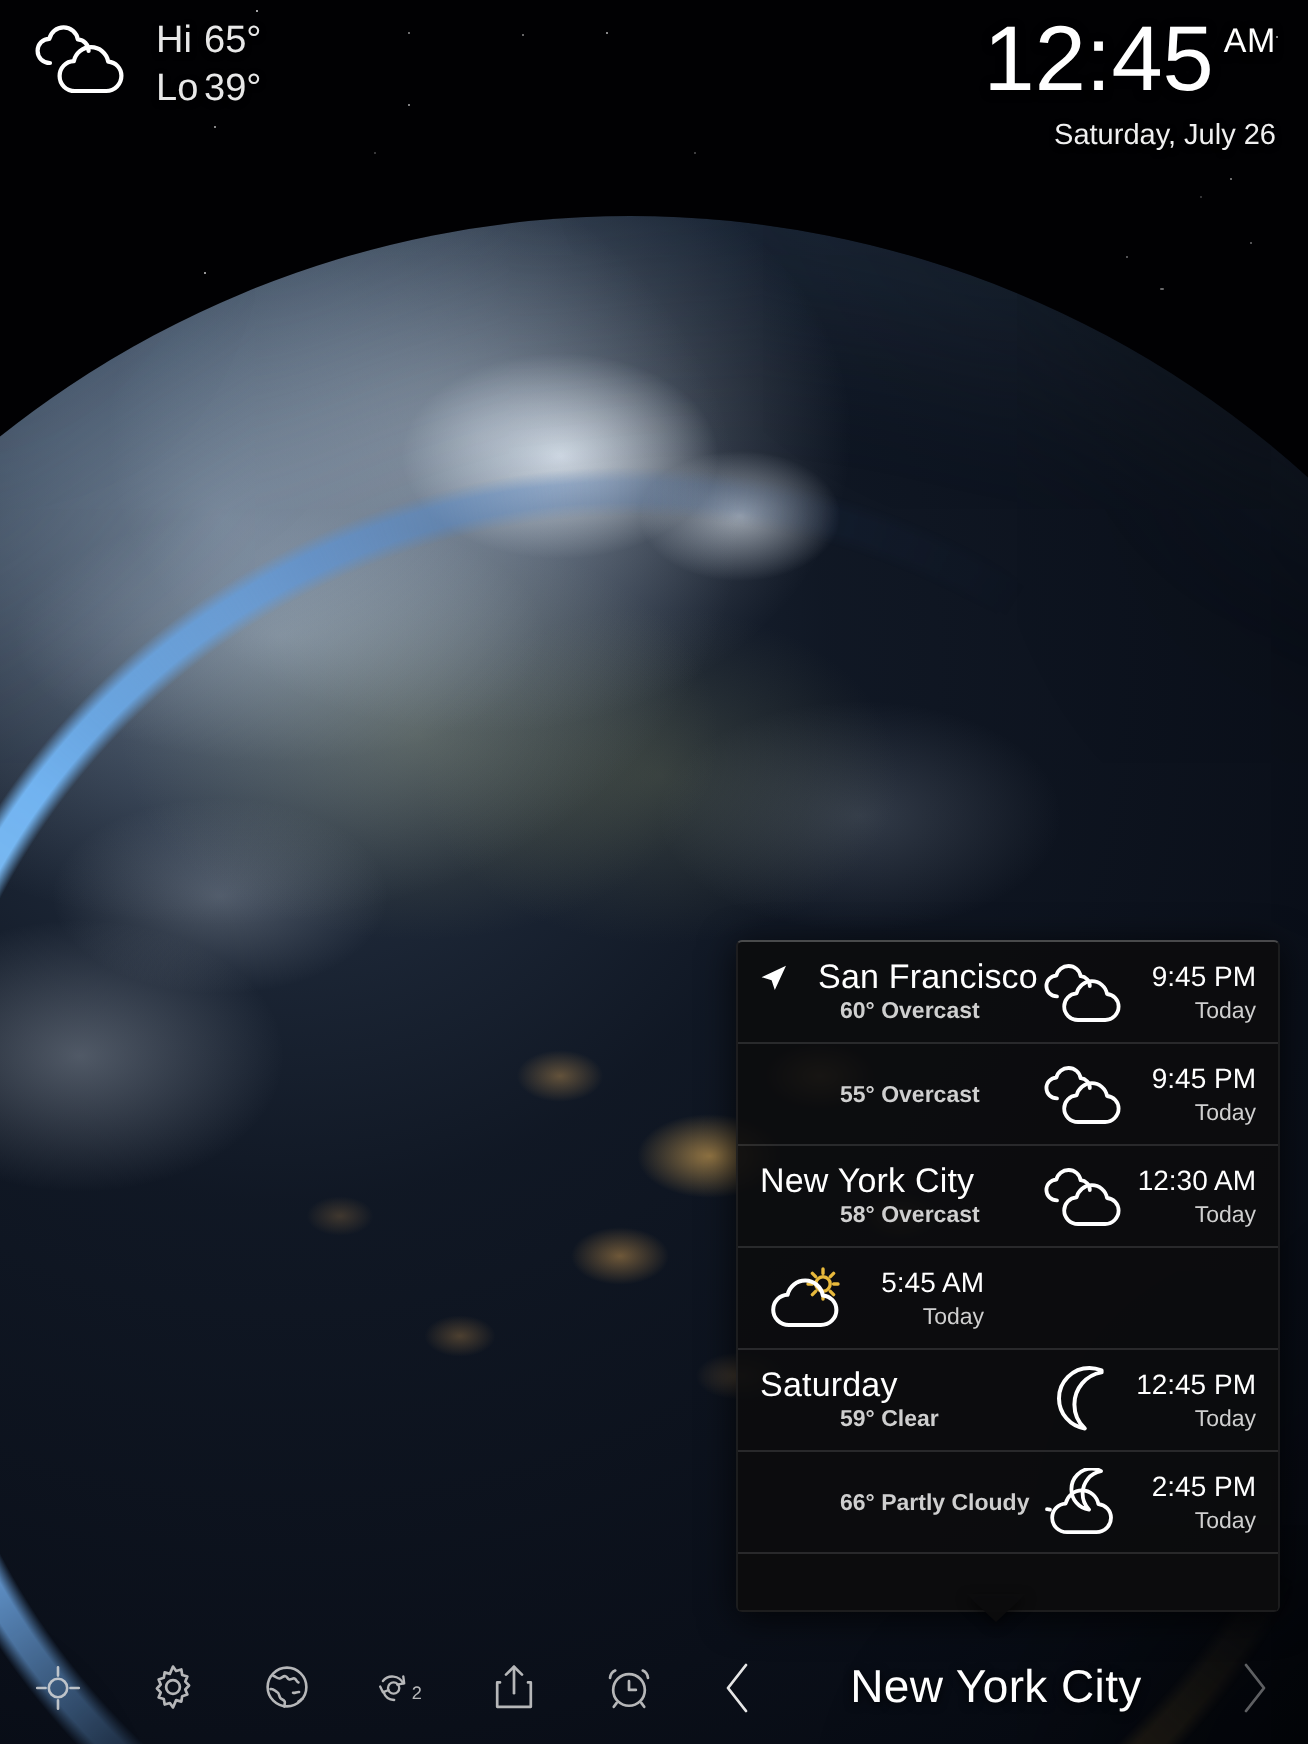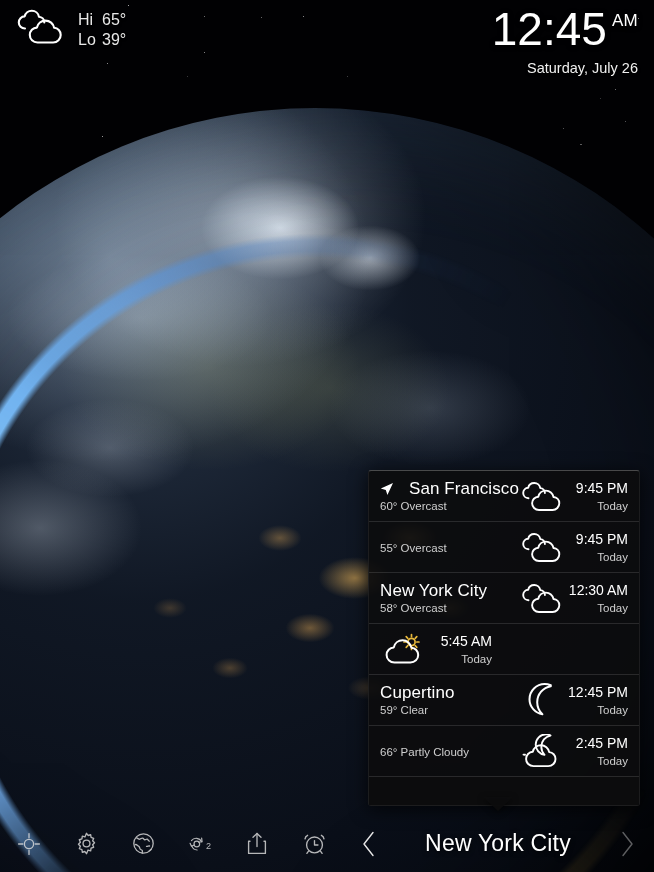--- a/index.html
+++ b/index.html
@@ -124,21 +124,21 @@
     position: absolute; left: 12px; top: 8px;
     display: flex; align-items: center; gap: 14px;
   }
   .hud-temp {
     font-size: 42px; font-weight: 300; line-height: 1;
     letter-spacing: -0.5px;
     text-shadow: 0 1px 4px rgba(0,0,0,.85);
   }
   .hud-hilo {
     display: flex; flex-direction: column; gap: 2px;
-    font-size: 16px; font-weight: 400; color: #e8e8e8;
+    font-size: 19px; font-weight: 400; color: #e8e8e8;
     padding-top: 2px;
     text-shadow: 0 1px 3px rgba(0,0,0,.85);
   }
   .hud-hilo-row { display: flex; gap: 7px; }
   .hud-hilo-row .lbl { width: 17px; }
 
   .hud-top-right {
     position: absolute; right: 16px; top: 6px;
     text-align: right;
   }
@@ -183,22 +183,22 @@
   .city-left { flex: 1 1 auto; min-width: 0; }
   .city-name-line {
     display: flex; align-items: center; gap: 13px;
     white-space: nowrap;
   }
   .city-name {
     font-size: 17px; font-weight: 300; color: #fff;
     letter-spacing: .1px; line-height: 1.1;
   }
   .city-cond {
-    font-size: 11.5px; font-weight: 400; color: #cfcfcf;
-    margin-top: 2px; white-space: nowrap;
+    font-size: 11.5px; font-weight: 700; color: #cfcfcf;
+    margin-top: 2px; white-space: nowrap; margin-left: 40px;
   }
   .city-icon {
     flex: 0 0 auto;
     width: 48px; height: 34px;
     display: flex; align-items: center; justify-content: center;
   }
   .city-right {
     flex: 0 0 auto;
     text-align: right; min-width: 64px;
   }
@@ -519,21 +519,21 @@
     </svg>
       </div>
       <div class="city-right">
         <div class="city-time">5:45 AM</div>
         <div class="city-day">Today</div>
       </div>
     </div>
     <div class="city-row">
       <div class="city-left">
         <div class="city-name-line">
-          <span class="city-name">Cupertino</span>
+          <span class="city-name">Saturday</span>
         </div>
         <div class="city-cond">59° Clear</div>
       </div>
       <div class="city-icon">
         <svg width="34" height="34" viewBox="0 0 34 34" fill="none" stroke="#ffffff" stroke-width="2" stroke-linecap="round" stroke-linejoin="round">
       <path d="M23.8 3.2C16 4.5 10.2 11.2 10.2 19.2c0 4.7 2 9 5.2 12-7.3-1.1-12.9-7.4-12.9-15 0-8.4 6.8-15.2 15.2-15.2 2.2 0 4.3.5 6.1 1.2z" transform="translate(4,0)"></path>
     </svg>
       </div>
       <div class="city-right">
         <div class="city-time">12:45 PM</div>

